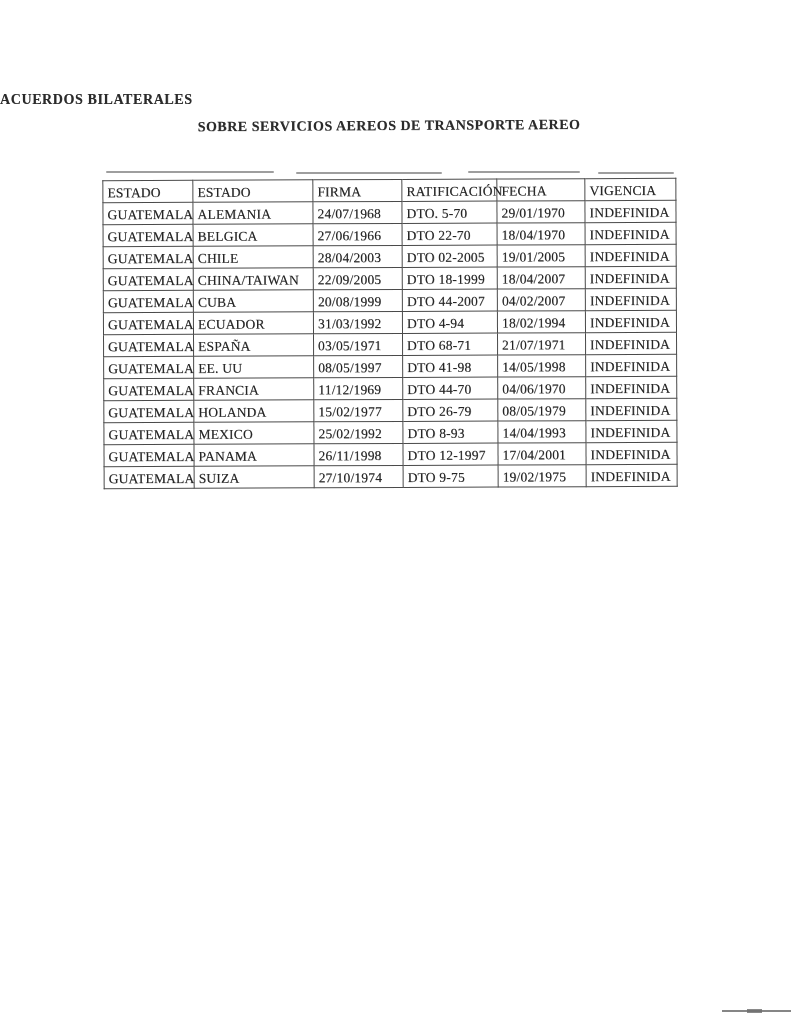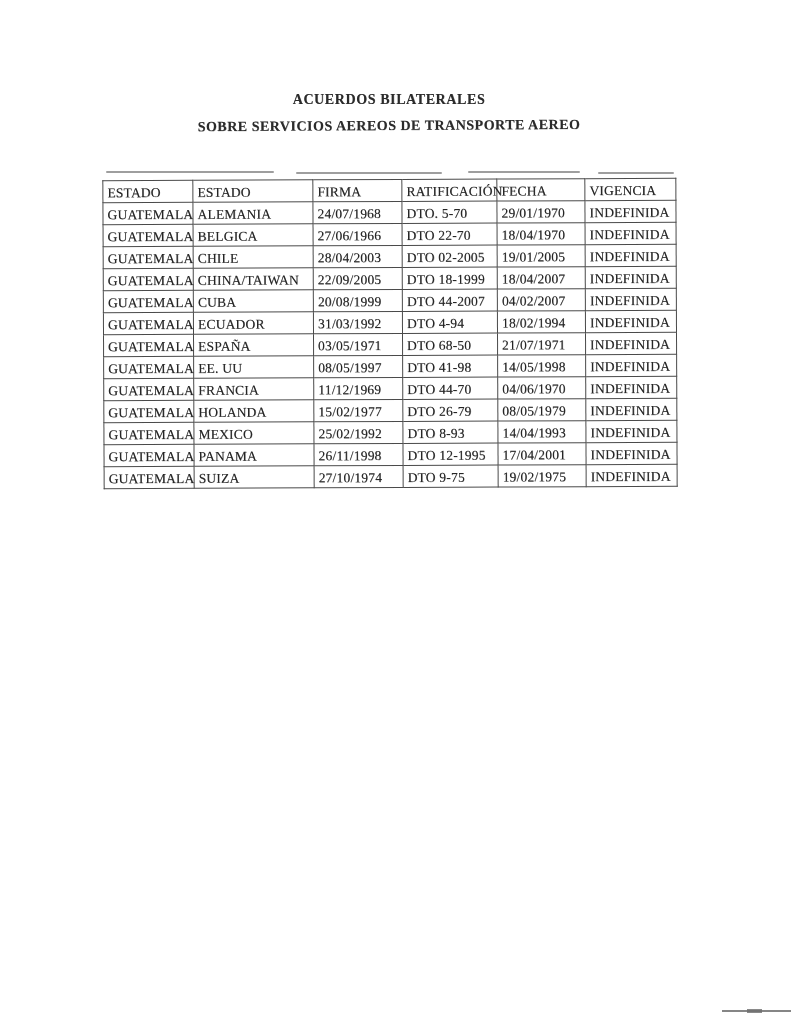--- a/index.html
+++ b/index.html
@@ -10,21 +10,20 @@
     font-family: "Liberation Serif", serif;
   }
   .page {
     position: relative;
     width: 791px; height: 1024px;
     background: #ffffff;
   }
   .doc-title {
     position: absolute;
     top: 92px; left: 0; width: 778px;
-    text-align: center;
     font-size: 14px; font-weight: bold;
     letter-spacing: 0.6px;
     color: #2b2b2b;
     text-shadow: 0.3px 0.3px 0.4px rgba(50,50,50,0.45);
   }
   .doc-subtitle {
     position: absolute;
     top: 118px; left: 0; width: 778px;
     text-align: center;
     font-size: 14px; font-weight: bold;
@@ -162,21 +161,21 @@
           <td>ECUADOR</td>
           <td>31/03/1992</td>
           <td>DTO 4-94</td>
           <td>18/02/1994</td>
           <td>INDEFINIDA</td>
         </tr>
         <tr>
           <td>GUATEMALA</td>
           <td>ESPAÑA</td>
           <td>03/05/1971</td>
-          <td>DTO 68-50</td>
+          <td>DTO 68-71</td>
           <td>21/07/1971</td>
           <td>INDEFINIDA</td>
         </tr>
         <tr>
           <td>GUATEMALA</td>
           <td>EE. UU</td>
           <td>08/05/1997</td>
           <td>DTO 41-98</td>
           <td>14/05/1998</td>
           <td>INDEFINIDA</td>
@@ -202,21 +201,21 @@
           <td>MEXICO</td>
           <td>25/02/1992</td>
           <td>DTO 8-93</td>
           <td>14/04/1993</td>
           <td>INDEFINIDA</td>
         </tr>
         <tr>
           <td>GUATEMALA</td>
           <td>PANAMA</td>
           <td>26/11/1998</td>
-          <td>DTO 12-1995</td>
+          <td>DTO 12-1997</td>
           <td>17/04/2001</td>
           <td>INDEFINIDA</td>
         </tr>
         <tr>
           <td>GUATEMALA</td>
           <td>SUIZA</td>
           <td>27/10/1974</td>
           <td>DTO 9-75</td>
           <td>19/02/1975</td>
           <td>INDEFINIDA</td>

